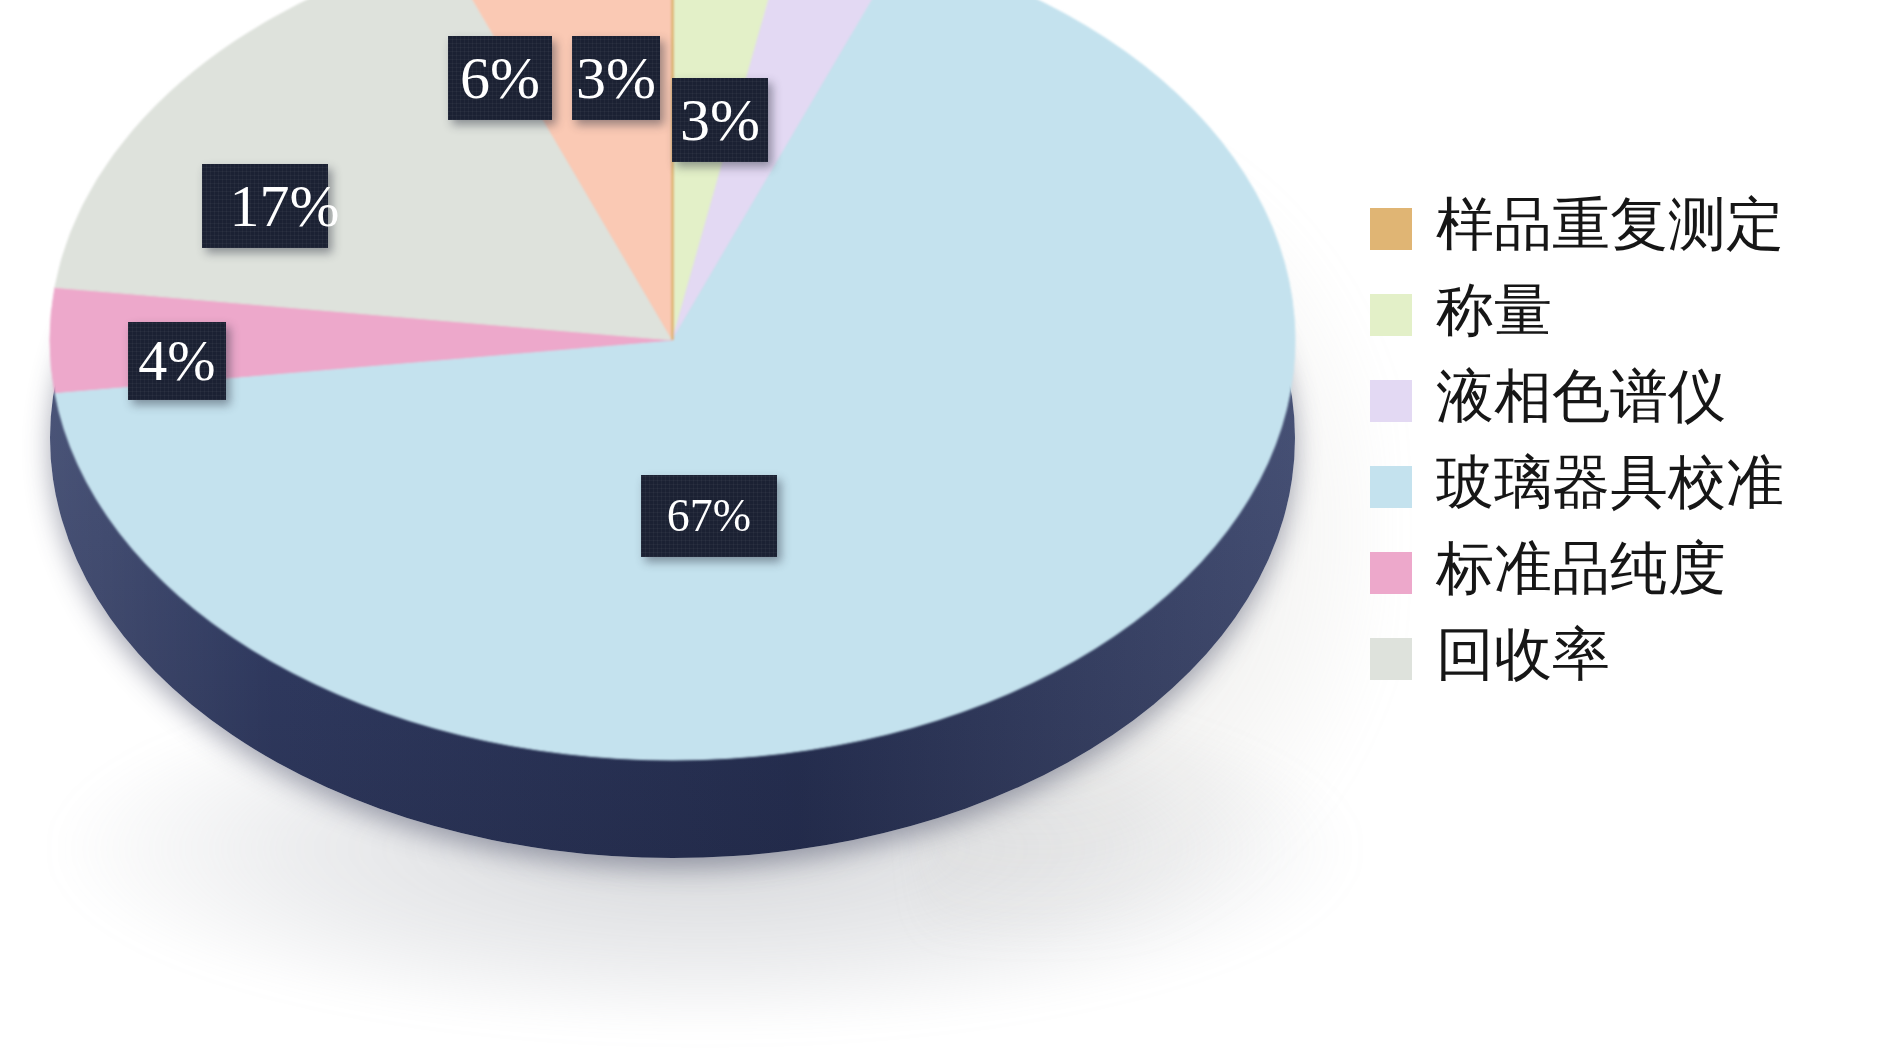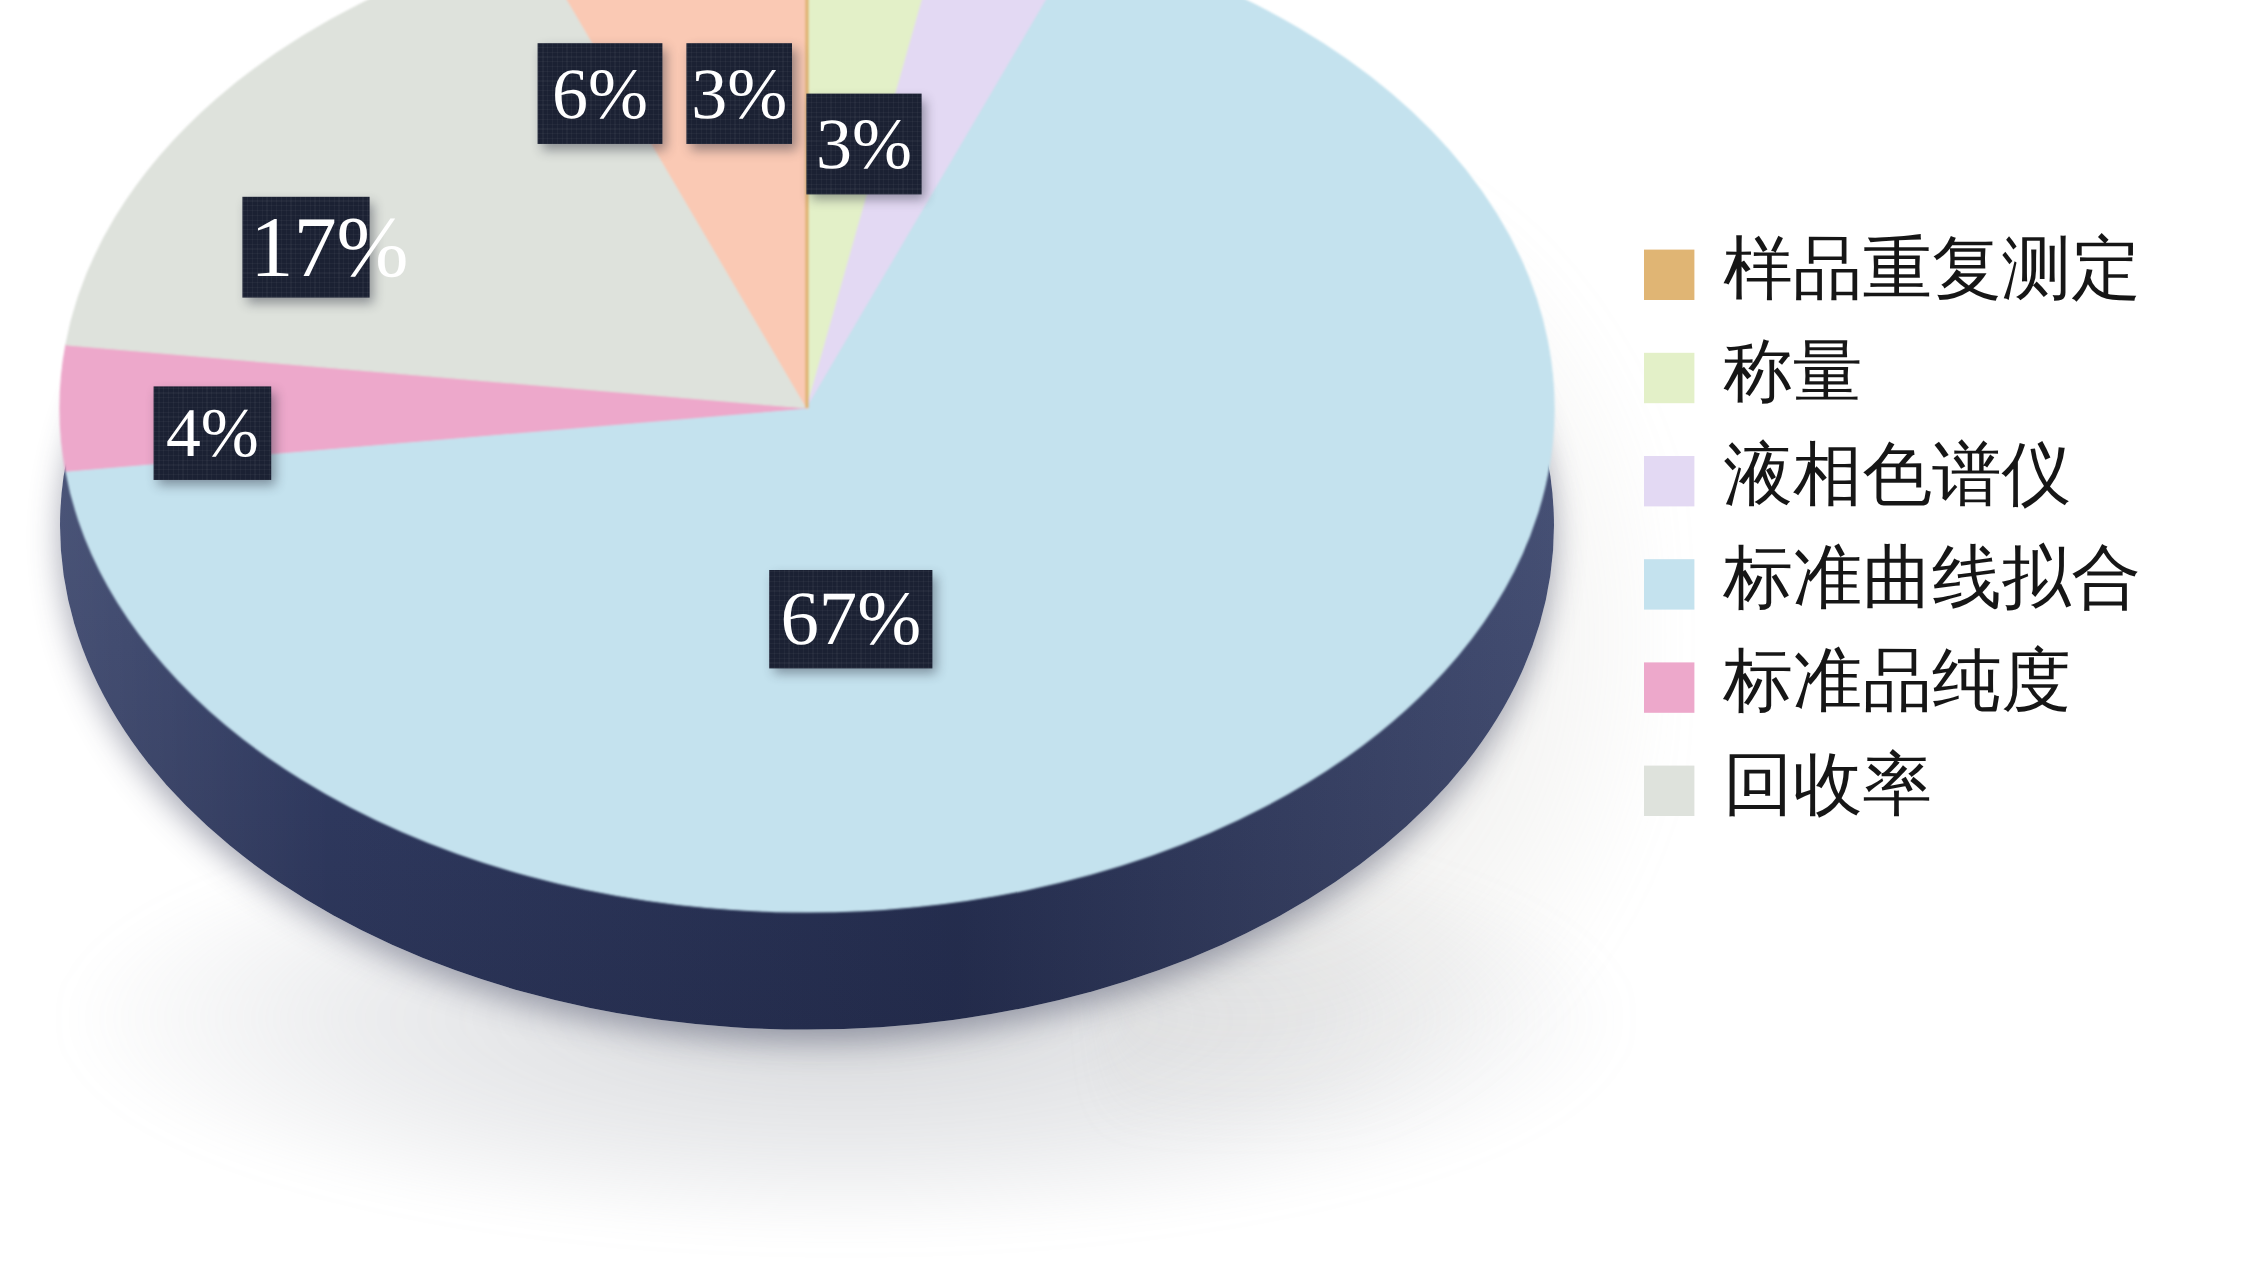--- a/index.html
+++ b/index.html
@@ -146,43 +146,43 @@
             <path d="M 622.5 420 L 393.3424659537886 29.493875926934265 A 622.5 420 0 0 1 622.5000000000005 0 Z" fill="#fac9b4" stroke="#fac9b4" stroke-width="1"></path>
             <line x1="622.5" y1="420" x2="622.5" y2="0" stroke="#e0b574" stroke-width="3"></line>
           </g>
       </svg>
     </div>
 
     <div id="pct-labels">
         <div class="pct" style="left: 428px; top: 36px; width: 104px; height: 84px; font-size: 60px;">6%</div>
         <div class="pct" style="left: 552px; top: 36px; width: 88px; height: 84px; font-size: 60px;">3%</div>
         <div class="pct" style="left: 652px; top: 78px; width: 96px; height: 84px; font-size: 60px;">3%</div>
-        <div class="pct" style="left: 182px; top: 164px; width: 106px; height: 84px; font-size: 72px; padding-left: 39px;">17%</div>
+        <div class="pct" style="left: 182px; top: 164px; width: 126px; height: 84px; font-size: 60px; padding-left: 39px;">17%</div>
         <div class="pct" style="left: 108px; top: 322px; width: 98px; height: 78px; font-size: 58px;">4%</div>
-        <div class="pct" style="left: 621px; top: 475px; width: 136px; height: 82px; font-size: 64px;">67%</div>
+        <div class="pct" style="left: 621px; top: 475px; width: 136px; height: 82px; font-size: 46px;">67%</div>
       </div>
 
   </div>
 
   <div id="legend">
       <div class="legend-row">
         <span class="swatch" style="background: rgb(224, 181, 116);"></span>
         <span class="legend-label">样品重复测定</span>
       </div>
       <div class="legend-row">
         <span class="swatch" style="background: rgb(227, 240, 200);"></span>
         <span class="legend-label">称量</span>
       </div>
       <div class="legend-row">
         <span class="swatch" style="background: rgb(227, 217, 243);"></span>
         <span class="legend-label">液相色谱仪</span>
       </div>
       <div class="legend-row">
         <span class="swatch" style="background: rgb(196, 226, 238);"></span>
-        <span class="legend-label">标准曲线拟合</span>
+        <span class="legend-label">玻璃器具校准</span>
       </div>
       <div class="legend-row">
         <span class="swatch" style="background: rgb(237, 168, 203);"></span>
         <span class="legend-label">标准品纯度</span>
       </div>
       <div class="legend-row">
         <span class="swatch" style="background: rgb(222, 226, 220);"></span>
         <span class="legend-label">回收率</span>
       </div>
     </div>

